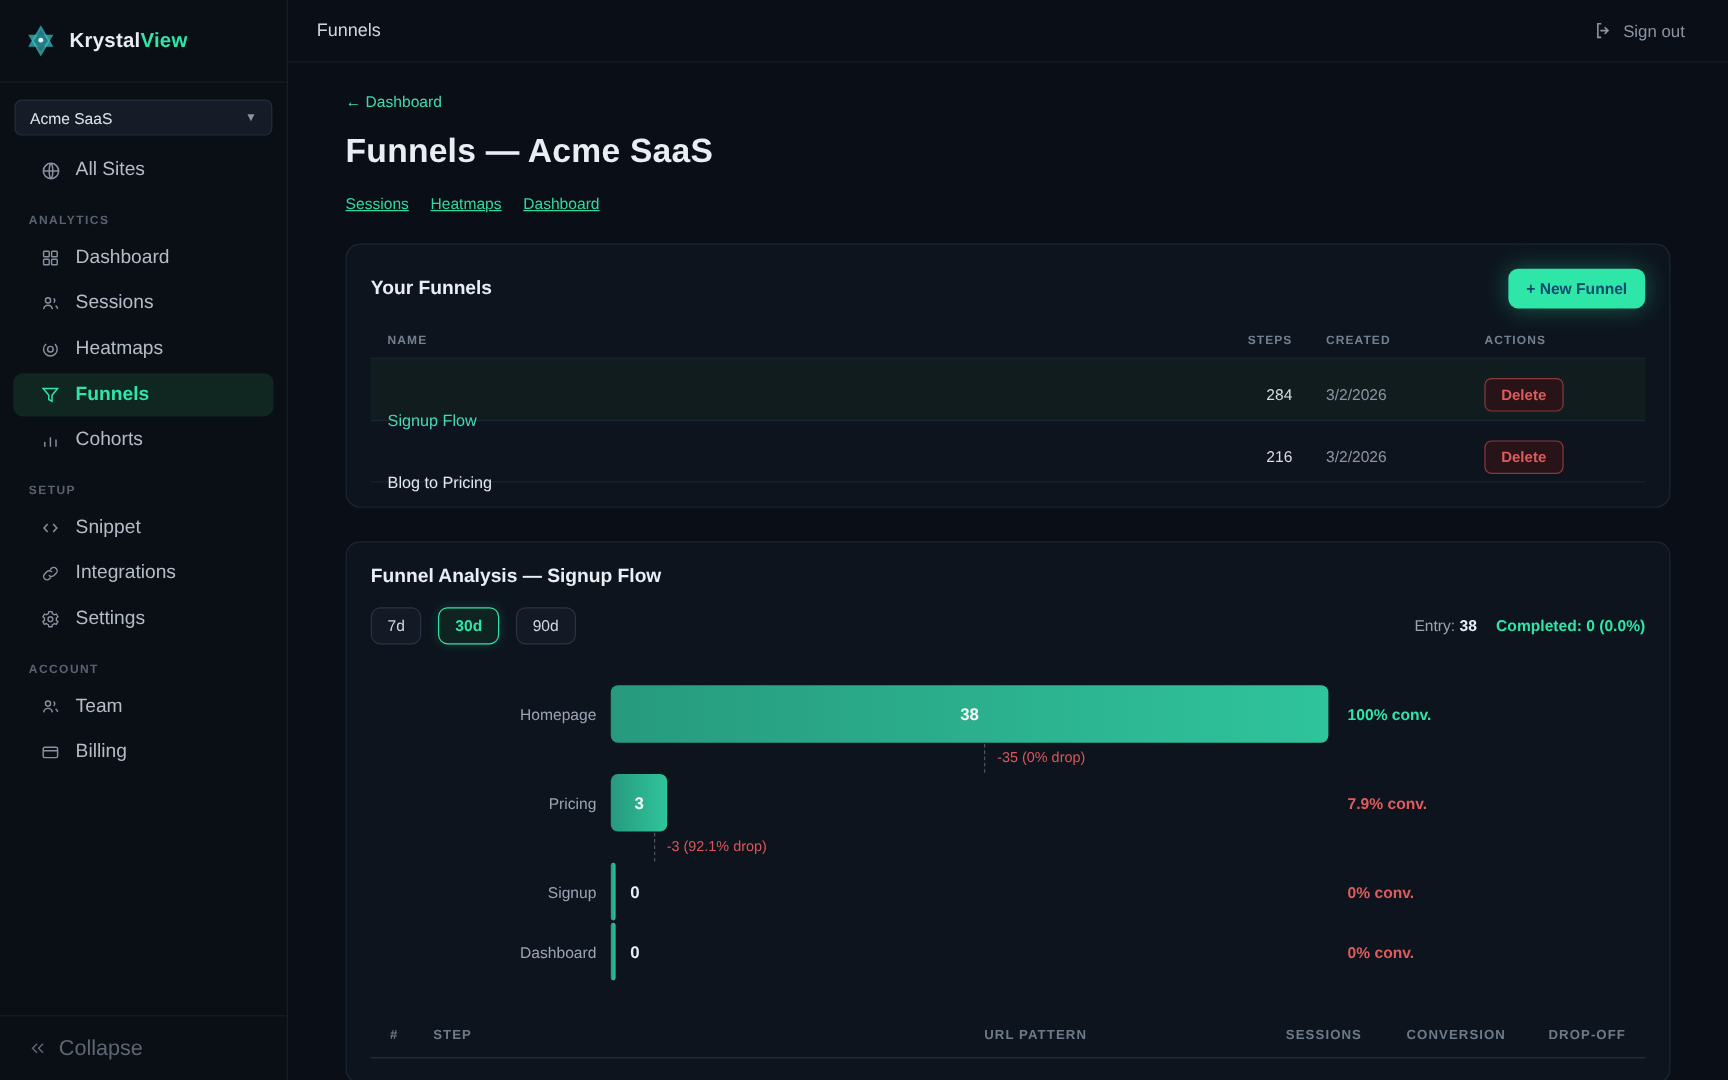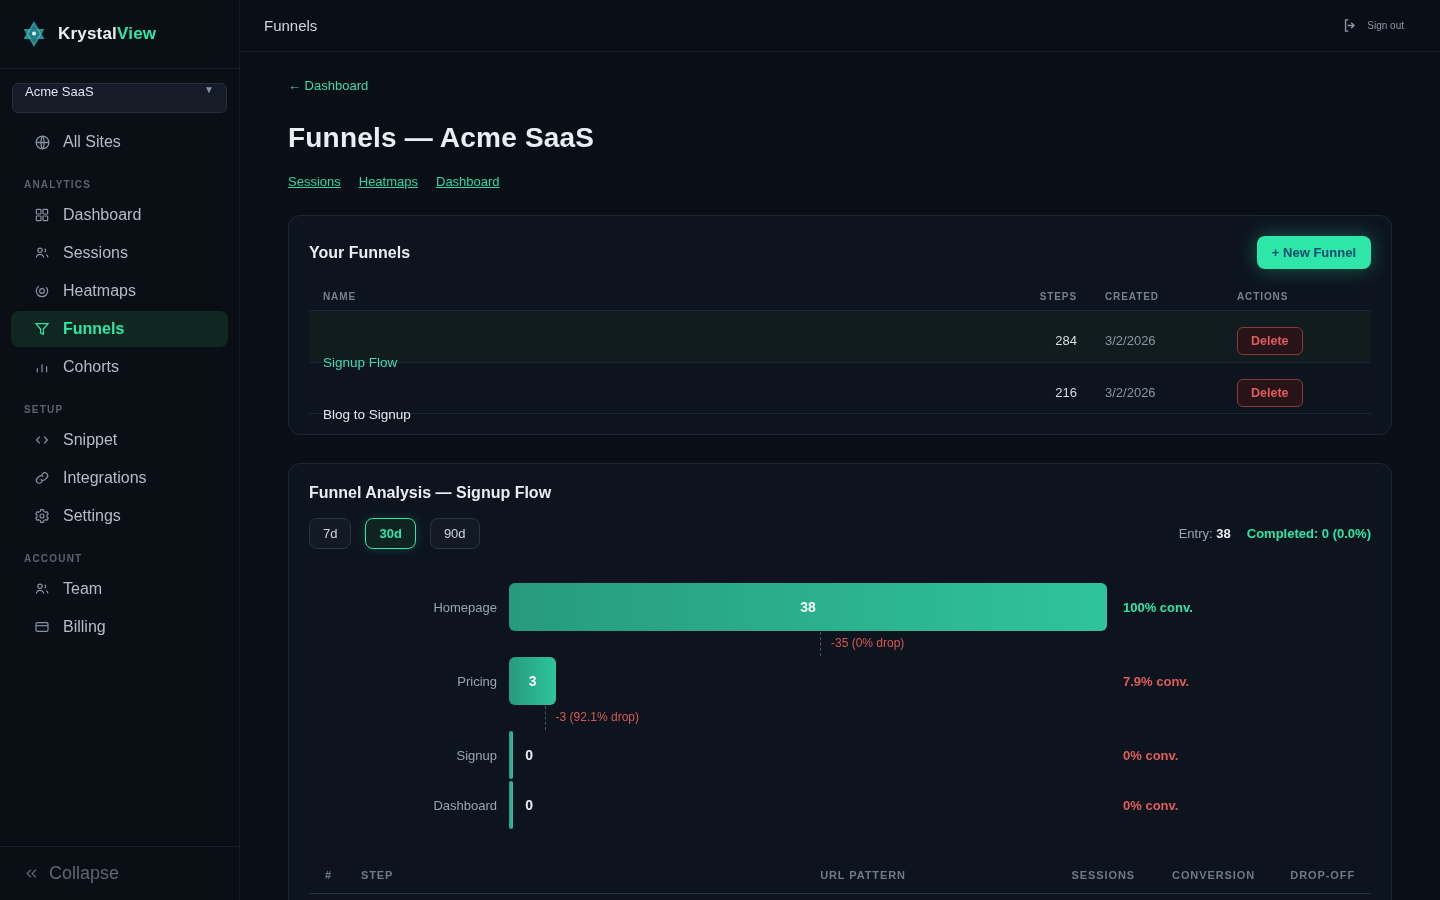--- a/index.html
+++ b/index.html
@@ -14,21 +14,21 @@
   .sidebar {
     width:240px; min-width:240px; height:900px; background:#0a0e15;
     border-right:1px solid #161e29; display:flex; flex-direction:column;
   }
   .logo-row { display:flex; align-items:center; gap:10px; padding:0 20px; height:69px; border-bottom:1px solid #161e29; }
   .logo-text { font-size:17px; font-weight:700; letter-spacing:.2px; }
   .logo-text .b1 { color:#e8edf2; }
   .logo-text .b2 { color:#2ee6a7; }
   .site-select-wrap { padding:14px 12px 10px 12px; }
   .site-select {
-    display:flex; justify-content:space-between;
+    display:flex; align-items:center; justify-content:space-between;
     background:#151c27; border:1px solid #242e3c; border-radius:6px;
     height:30px; padding:0 12px; font-size:13px; color:#dfe5ea; cursor:pointer;
   }
   .caret { color:#8a94a2; font-size:10px; }
   .nav-item {
     display:flex; align-items:center; gap:12px; padding:9px 12px 9px 22px;
     margin:1px 11px; border-radius:8px; font-size:16px; color:#b4bdc7; cursor:pointer;
   }
   .nav-item .ico { width:18px; height:18px; display:flex; align-items:center; justify-content:center; color:#8792a0; }
   .nav-item.active { background:#102620; color:#2ee6a7; font-weight:700; }
@@ -43,27 +43,27 @@
     color:#5d6773; font-size:18px; cursor:pointer;
   }
 
   
   .main { flex:1; display:flex; flex-direction:column; height:900px; }
   .topbar {
     height:52px; min-height:52px; border-bottom:1px solid #161e29;
     display:flex; align-items:center; justify-content:space-between; padding:0 36px 0 24px;
   }
   .topbar-title { font-size:15px; color:#cfd6dd; }
-  .signout { display:flex; align-items:center; gap:8px; color:#8b95a2; font-size:10px; cursor:pointer; }
+  .signout { display:flex; align-items:center; gap:8px; color:#8b95a2; font-size:14px; cursor:pointer; }
   .signout .ico { color:#8b95a2; display:flex; }
 
   .content { padding:24px 48px; overflow:hidden; }
 
   .breadcrumb { font-size:13px; color:#3ddba8; text-decoration:none; display:inline-block; cursor:pointer; }
-  .page-title { font-size:28px; font-weight:700; color:#e9eef4; margin-top:28px; letter-spacing:.2px; }
+  .page-title { font-size:28px; font-weight:700; color:#e9eef4; margin-top:16px; letter-spacing:.2px; }
   .page-links { margin-top:20px; display:flex; gap:18px; }
   .page-links a { font-size:13px; color:#2fd9a2; text-decoration:underline; cursor:pointer; }
 
   .card {
     background:#0d141e; border:1px solid #1c2634; border-radius:12px;
     padding:20px; margin-top:28px;
   }
   .card:first-of-type { margin-top:26px; }
 
   
@@ -327,21 +327,21 @@
             <div class="fcreated" style="color:#75808e">Created</div>
             <div class="factions">Actions</div>
           </div>
           <div class="frow-grid ftable-row active">
             <div class="fname">Signup Flow</div>
             <div class="fsteps">284</div>
             <div class="fcreated">3/2/2026</div>
             <div class="factions"><button class="delete-btn">Delete</button></div>
           </div>
           <div class="frow-grid ftable-row">
-            <div class="fname">Blog to Signup</div>
+            <div class="fname">Blog to Pricing</div>
             <div class="fsteps">216</div>
             <div class="fcreated">3/2/2026</div>
             <div class="factions"><button class="delete-btn">Delete</button></div>
           </div>
         </div>
       </section>
 
       
       <section class="card">
         <h2 class="card-title">Funnel Analysis — Signup Flow</h2>

